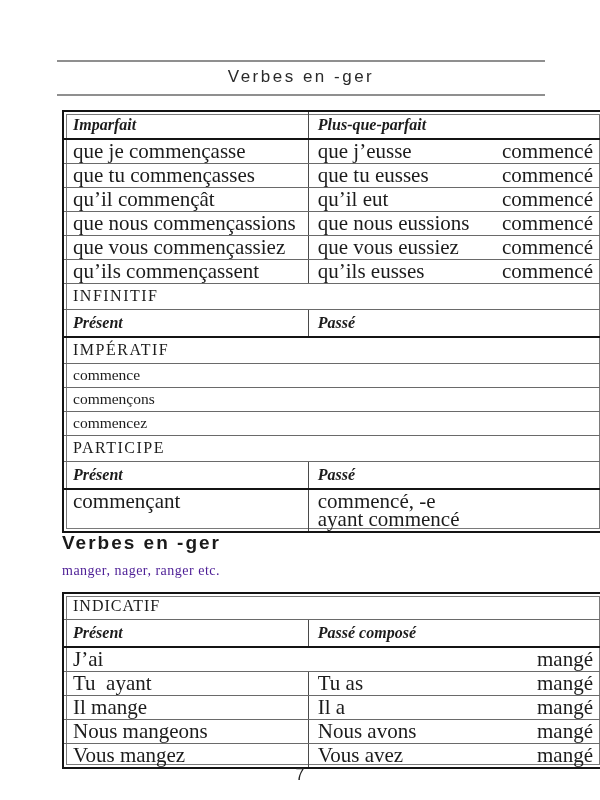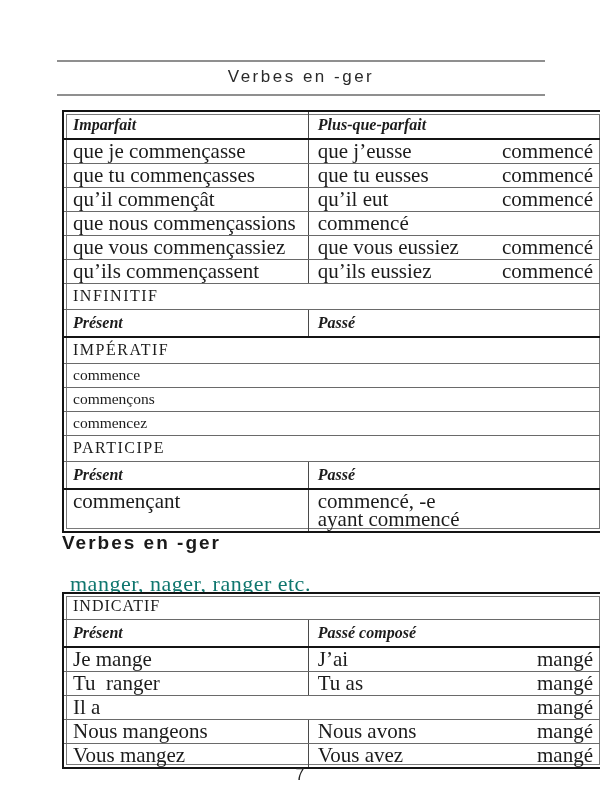--- a/index.html
+++ b/index.html
@@ -76,24 +76,24 @@
   .section-heading{
     position:absolute;left:62px;top:532px;margin:0;
     font-family:"Liberation Sans", sans-serif;
     font-weight:bold;
     font-size:19px;
     letter-spacing:2px;
     color:#1a1a1a;
     white-space:pre;
   }
   .section-subtitle{
-    position:absolute;left:62px;top:563px;margin:8px;
-    font-size:22px;
+    position:absolute;left:62px;top:563px;margin:0;
+    font-size:14px;
     letter-spacing:0.5px;
-    color:#0f766e;
+    color:#4c1d95;
   }
   
   .page-number{
     position:absolute;left:0;right:0;top:766px;
     text-align:center;
     font-family:"Liberation Sans", sans-serif;
     font-size:16px;
     color:#222;
   }
 </style>
@@ -118,29 +118,29 @@
       <div class="trow split">
         <div class="cell left">que tu commençasses</div>
         <div class="cell right"><span class="aux">que tu eusses</span><span class="part">commencé</span></div>
       </div>
       <div class="trow split">
         <div class="cell left">qu’il commençât</div>
         <div class="cell right"><span class="aux">qu’il eut</span><span class="part">commencé</span></div>
       </div>
       <div class="trow split">
         <div class="cell left">que nous commençassions</div>
-        <div class="cell right"><span class="part">commencé</span></div>
+        <div class="cell right"><span class="aux">que nous eussions</span><span class="part">commencé</span></div>
       </div>
       <div class="trow split">
         <div class="cell left">que vous commençassiez</div>
         <div class="cell right"><span class="aux">que vous eussiez</span><span class="part">commencé</span></div>
       </div>
       <div class="trow split">
         <div class="cell left">qu’ils commençassent</div>
-        <div class="cell right"><span class="aux">qu’ils eussiez</span><span class="part">commencé</span></div>
+        <div class="cell right"><span class="aux">qu’ils eusses</span><span class="part">commencé</span></div>
       </div>
       <div class="trow section">
         <div class="section-cell">INFINITIF</div>
       </div>
       <div class="trow col-header">
         <div class="cell left">Présent</div>
         <div class="cell right plain">Passé</div>
       </div>
       <div class="trow section">
         <div class="section-cell">IMPÉRATIF</div>
@@ -173,28 +173,28 @@
 
   <div class="ctable" id="table2">
       <div class="trow section-bold">
         <div class="section-cell">INDICATIF</div>
       </div>
       <div class="trow col-header">
         <div class="cell left">Présent</div>
         <div class="cell right plain">Passé composé</div>
       </div>
       <div class="trow split">
-        <div class="cell left">Je mange</div>
         <div class="cell right"><span class="aux">J’ai</span><span class="part">mangé</span></div>
       </div>
       <div class="trow split">
-        <div class="cell left">Tu  ranger</div>
+        <div class="cell left">Tu  ayant</div>
         <div class="cell right"><span class="aux">Tu as</span><span class="part">mangé</span></div>
       </div>
       <div class="trow split">
+        <div class="cell left">Il mange</div>
         <div class="cell right"><span class="aux">Il a</span><span class="part">mangé</span></div>
       </div>
       <div class="trow split">
         <div class="cell left">Nous mangeons</div>
         <div class="cell right"><span class="aux">Nous avons</span><span class="part">mangé</span></div>
       </div>
       <div class="trow split">
         <div class="cell left">Vous mangez</div>
         <div class="cell right"><span class="aux">Vous avez</span><span class="part">mangé</span></div>
       </div>

